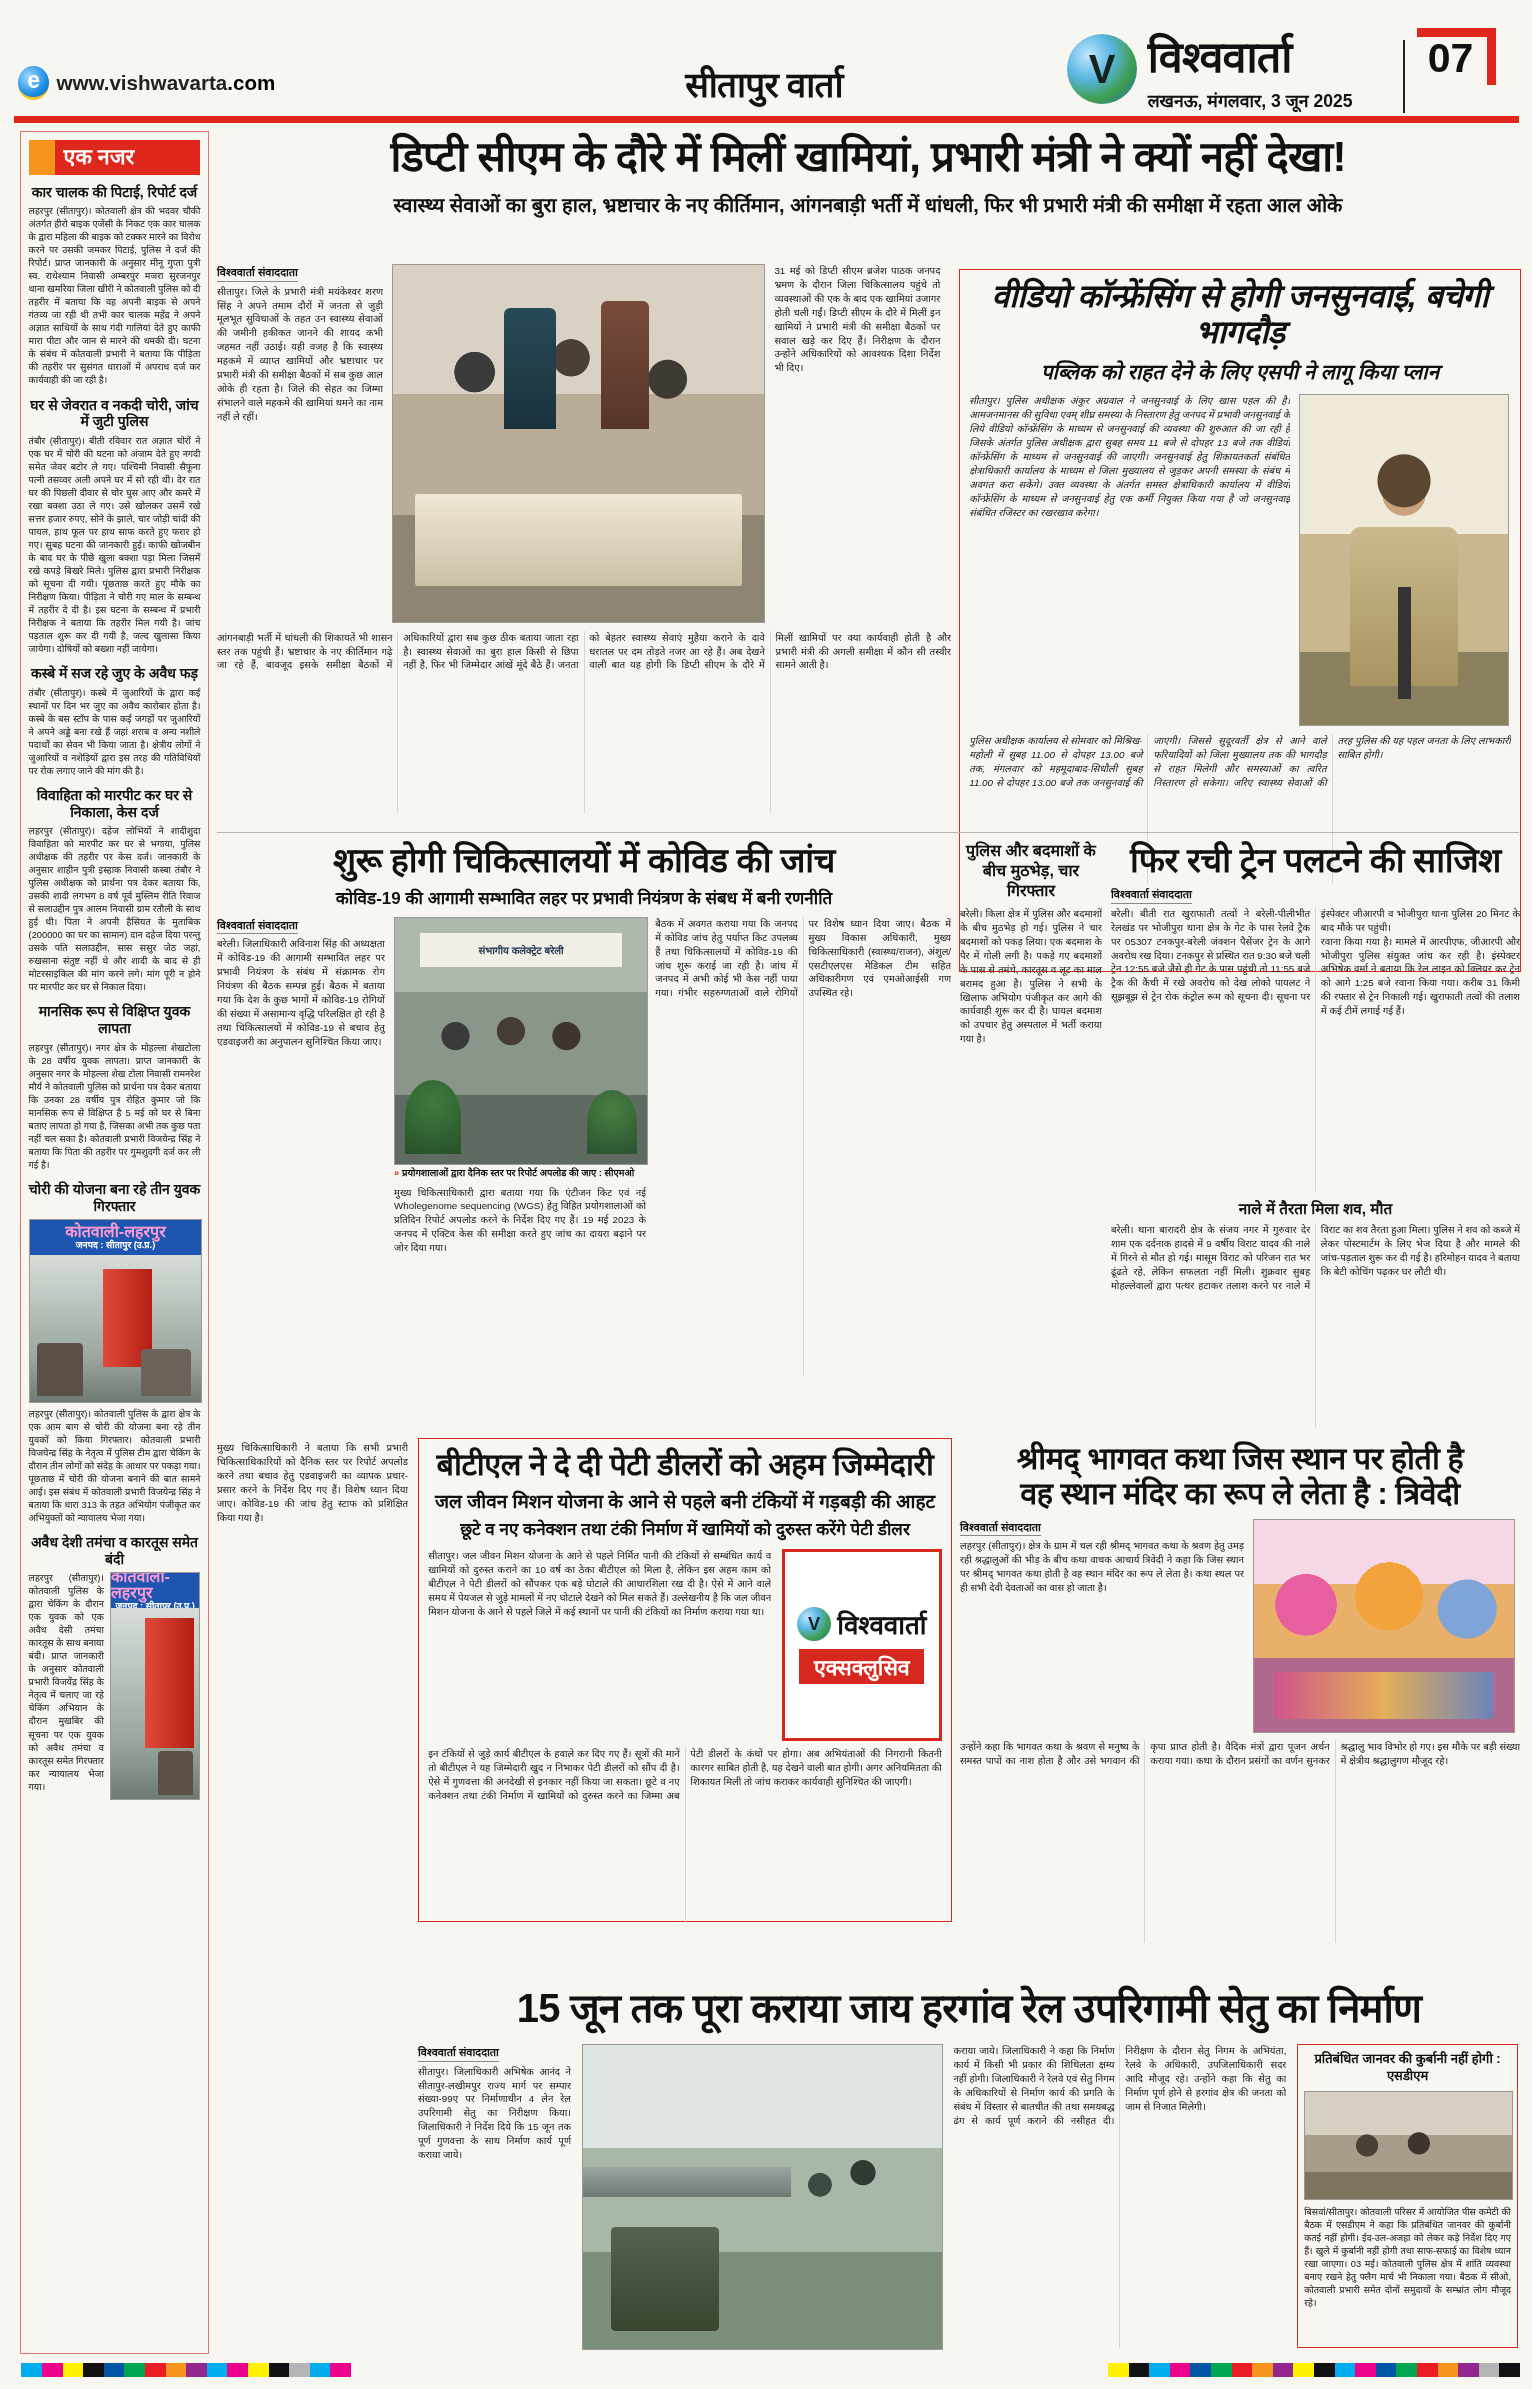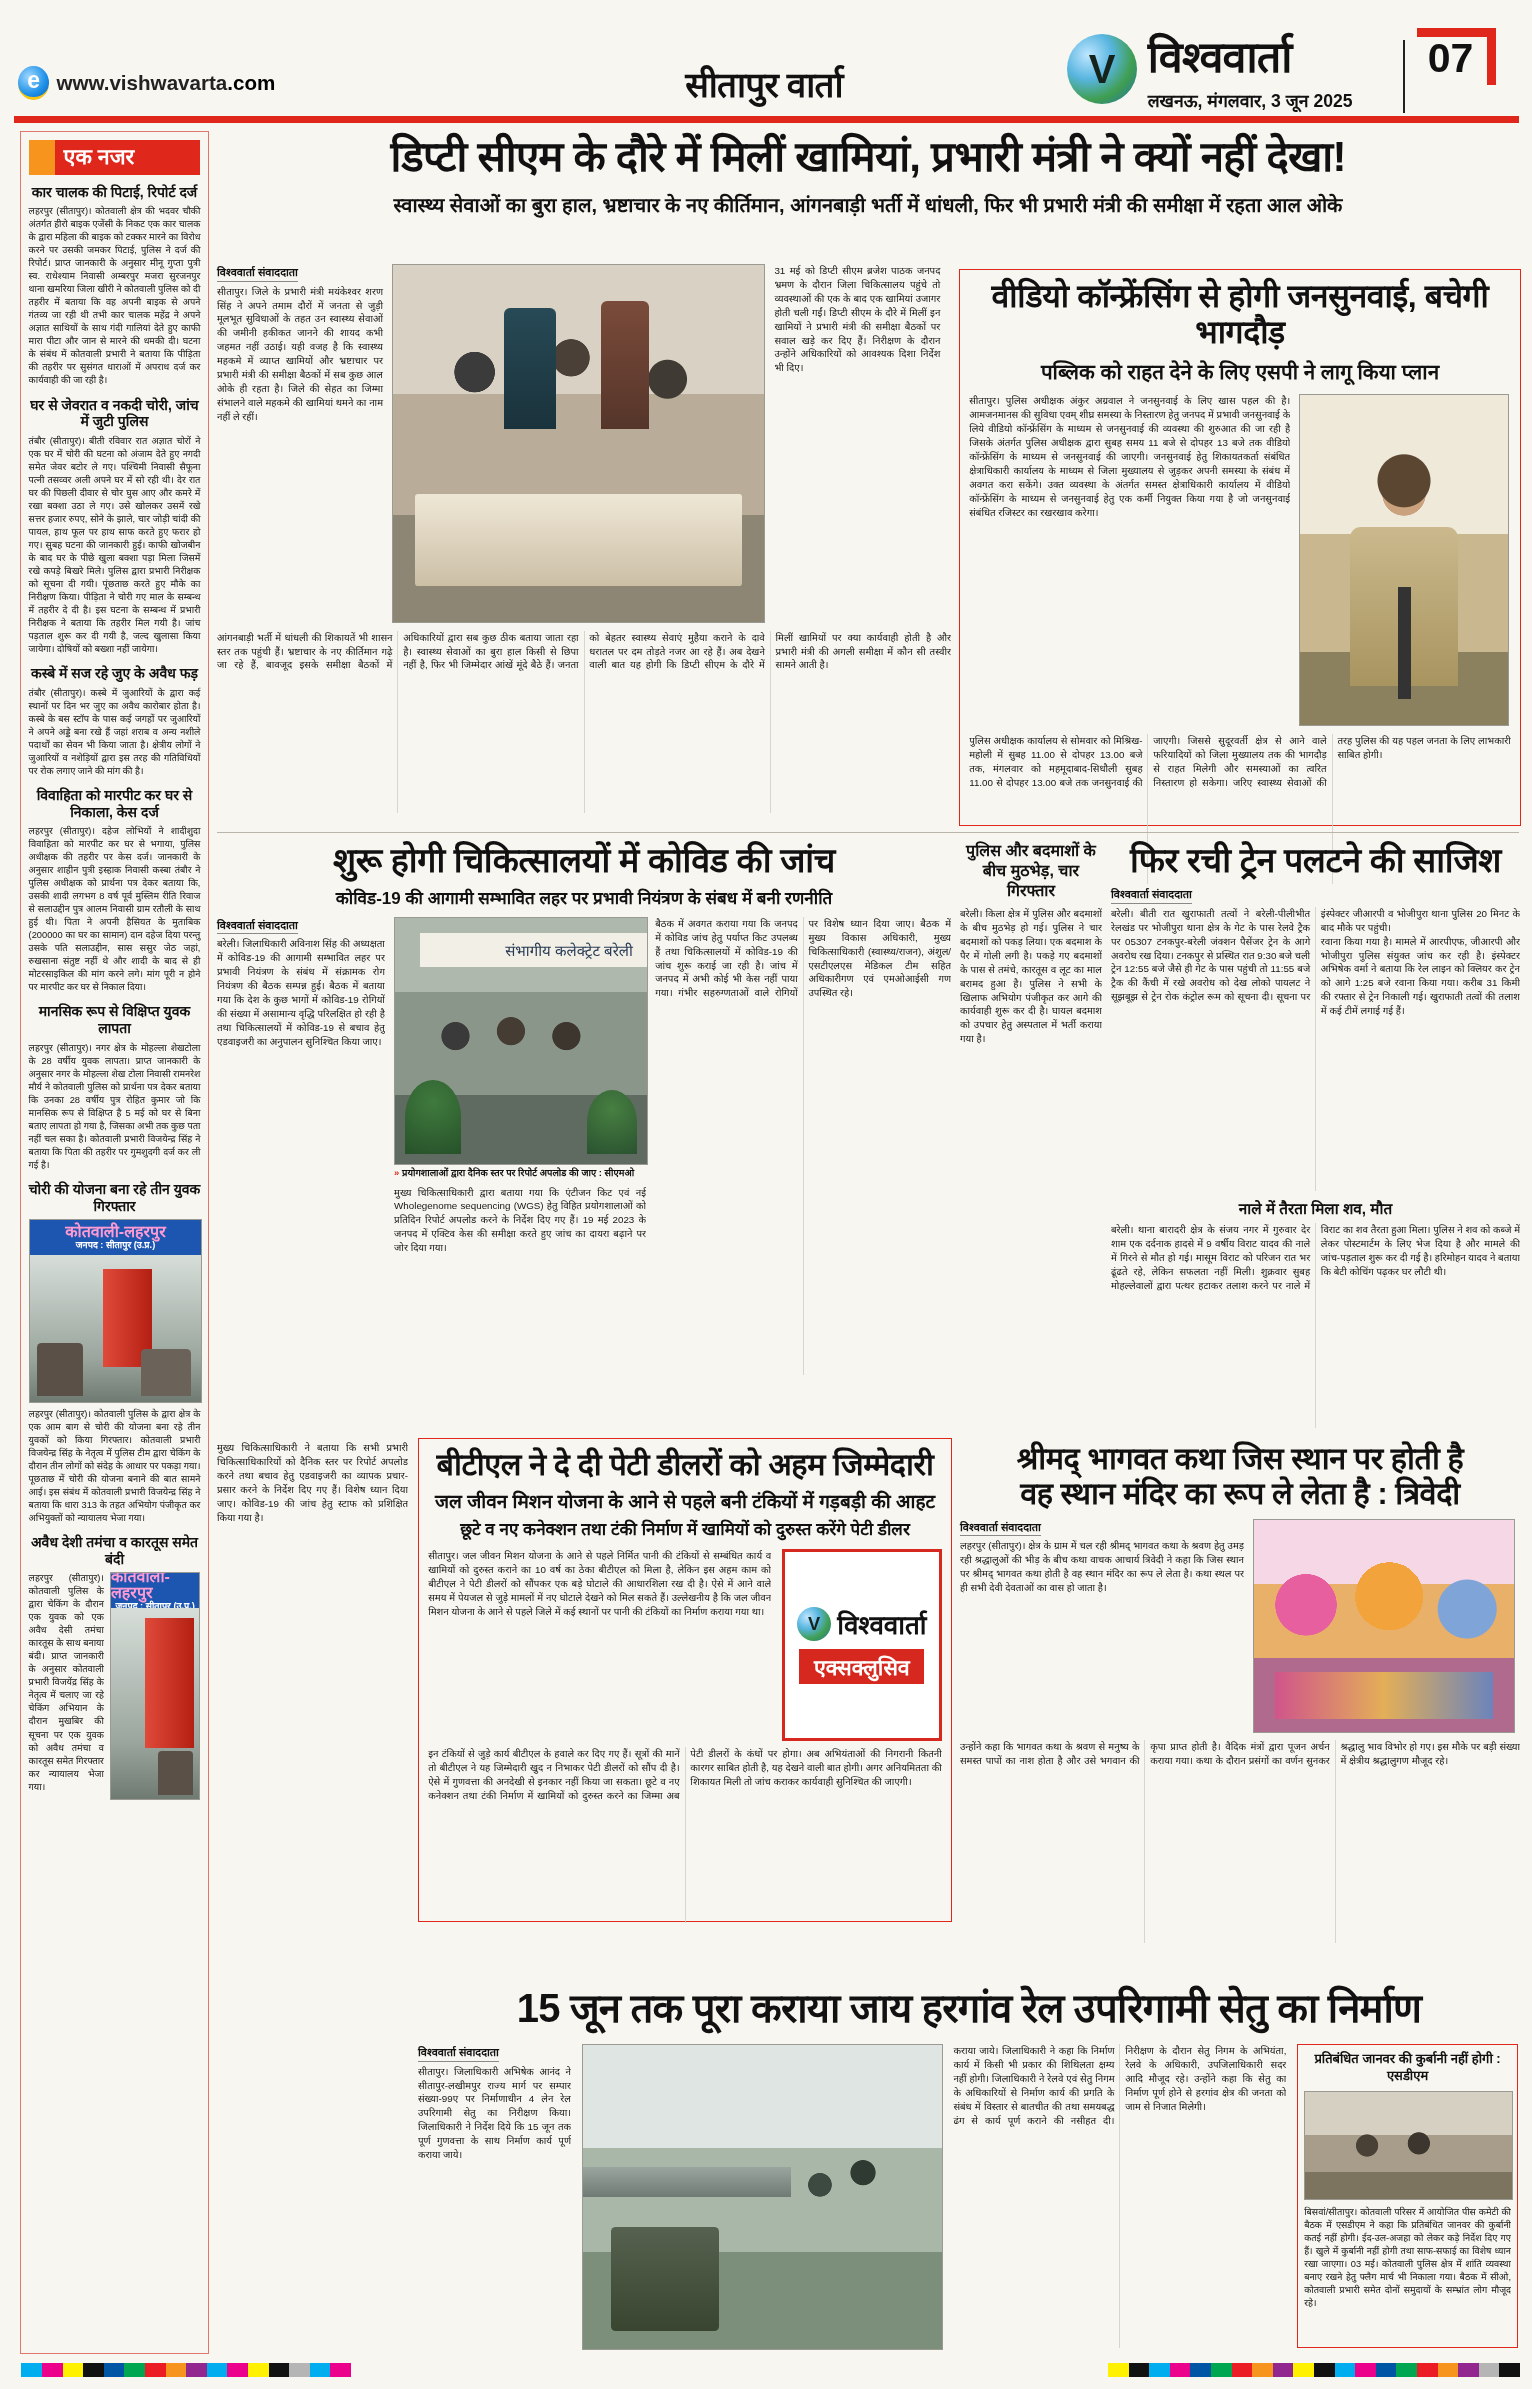--- a/index.html
+++ b/index.html
@@ -162,21 +162,21 @@
       </div>
       <div style="width:166px;">
         <p class="body-txt">31 मई को डिप्टी सीएम ब्रजेश पाठक जनपद भ्रमण के दौरान जिला चिकित्सालय पहुंचे तो व्यवस्थाओं की एक के बाद एक खामियां उजागर होती चली गईं। डिप्टी सीएम के दौरे में मिलीं इन खामियों ने प्रभारी मंत्री की समीक्षा बैठकों पर सवाल खड़े कर दिए हैं। निरीक्षण के दौरान उन्होंने अधिकारियों को आवश्यक दिशा निर्देश भी दिए।</p>
       </div>
     </div>
     <div class="cols4" style="margin-top:7.6px;height:182px;overflow:hidden;">
       <p class="body-txt">आंगनबाड़ी भर्ती में धांधली की शिकायतें भी शासन स्तर तक पहुंची हैं। भ्रष्टाचार के नए कीर्तिमान गढ़े जा रहे हैं, बावजूद इसके समीक्षा बैठकों में अधिकारियों द्वारा सब कुछ ठीक बताया जाता रहा है। स्वास्थ्य सेवाओं का बुरा हाल किसी से छिपा नहीं है, फिर भी जिम्मेदार आंखें मूंदे बैठे हैं। जनता को बेहतर स्वास्थ्य सेवाएं मुहैया कराने के दावे धरातल पर दम तोड़ते नजर आ रहे हैं। अब देखने वाली बात यह होगी कि डिप्टी सीएम के दौरे में मिलीं खामियों पर क्या कार्यवाही होती है और प्रभारी मंत्री की अगली समीक्षा में कौन सी तस्वीर सामने आती है।</p>
     </div>
   </div>
 
-  <div class="abs redbox" style="left:959px;top:269px;width:562px;height:557px;">
+  <div class="abs redbox" style="left:959px;top:269px;width:562px;height:703px;font-style:italic;">
     <h2 class="h2-big">वीडियो कॉन्फ्रेंसिंग से होगी जनसुनवाई, बचेगी भागदौड़</h2>
     <p class="sub-mid" style="font-size:20.6px;">पब्लिक को राहत देने के लिए एसपी ने लागू किया प्लान</p>
     <div style="display:flex;gap:9.2px;margin-top:9.2px;">
       <p class="body-txt" style="width:321px;height:330px;overflow:hidden;">सीतापुर। पुलिस अधीक्षक अंकुर अग्रवाल ने जनसुनवाई के लिए खास पहल की है। आमजनमानस की सुविधा एवम् शीघ्र समस्या के निस्तारण हेतु जनपद में प्रभावी जनसुनवाई के लिये वीडियो कॉन्फ्रेंसिंग के माध्यम से जनसुनवाई की व्यवस्था की शुरुआत की जा रही है जिसके अंतर्गत पुलिस अधीक्षक द्वारा सुबह समय 11 बजे से दोपहर 13 बजे तक वीडियो कॉन्फ्रेंसिंग के माध्यम से जनसुनवाई की जाएगी। जनसुनवाई हेतु शिकायतकर्ता संबंधित क्षेत्राधिकारी कार्यालय के माध्यम से जिला मुख्यालय से जुड़कर अपनी समस्या के संबंध में अवगत करा सकेंगे। उक्त व्यवस्था के अंतर्गत समस्त क्षेत्राधिकारी कार्यालय में वीडियो कॉन्फ्रेंसिंग के माध्यम से जनसुनवाई हेतु एक कर्मी नियुक्त किया गया है जो जनसुनवाई संबंधित रजिस्टर का रखरखाव करेगा।</p>
       <div class="photo" style="width:208px;height:330px;background:
           radial-gradient(circle at 50% 26%,#5b4632 0 26px,transparent 27px),
           radial-gradient(circle at 50% 30%,#caa27e 0 21.4px,transparent 22px),
           linear-gradient(180deg,#efe9da 0 42%,#c9b88f 42% 78%,#8c815f 78%);">
         <div style="position:absolute;left:24%;top:40%;width:52%;height:48%;background:linear-gradient(180deg,#cbb98d,#a8945f);border-radius:10.7px 10.7px 0 0;"></div>
         <div style="position:absolute;left:47%;top:58%;width:6%;height:34%;background:#333;"></div>
@@ -196,21 +196,21 @@
       <div style="width:168px;">
         <span class="byline">विश्ववार्ता संवाददाता</span>
         <p class="body-txt" style="height:427px;overflow:hidden;">बरेली। जिलाधिकारी अविनाश सिंह की अध्यक्षता में कोविड-19 की आगामी सम्भावित लहर पर प्रभावी नियंत्रण के संबंध में संक्रामक रोग नियंत्रण की बैठक सम्पन्न हुई। बैठक में बताया गया कि देश के कुछ भागों में कोविड-19 रोगियों की संख्या में असामान्य वृद्धि परिलक्षित हो रही है तथा चिकित्सालयों में कोविड-19 से बचाव हेतु एडवाइजरी का अनुपालन सुनिश्चित किया जाए।</p>
       </div>
       <div style="width:252px;">
         <div class="photo" style="width:100%;height:246px;background:
             radial-gradient(circle at 24% 48%,#3a3a3a 0 13.7px,transparent 14.5px),
             radial-gradient(circle at 46% 46%,#453c33 0 13.7px,transparent 14.5px),
             radial-gradient(circle at 68% 48%,#3c362f 0 13.7px,transparent 14.5px),
             linear-gradient(180deg,#aeb8ad 0 30%,#8a968a 30% 72%,#5f6b60 72%);">
-          <div style="position:absolute;left:10%;top:6%;width:80%;height:14%;background:#f2efe6;display:flex;align-items:center;justify-content:center;font-weight:normal;font-size:15px;color:#273b55;padding-left:48px;">संभागीय कलेक्ट्रेट बरेली</div>
+          <div style="position:absolute;left:10%;top:6%;width:80%;height:14%;background:#f2efe6;display:flex;align-items:center;justify-content:center;font-weight:bold;font-size:10px;color:#273b55;">संभागीय कलेक्ट्रेट बरेली</div>
           <div style="position:absolute;left:4%;bottom:4%;width:22%;height:30%;background:radial-gradient(circle at 50% 30%,#3f7a3d,#27512a);border-radius:50% 50% 0 0;"></div>
           <div style="position:absolute;right:4%;bottom:4%;width:20%;height:26%;background:radial-gradient(circle at 50% 30%,#477f41,#2a5230);border-radius:50% 50% 0 0;"></div>
         </div>
         <p class="caption"><span class="cap-mark">»</span> <span>प्रयोगशालाओं द्वारा दैनिक स्तर पर रिपोर्ट अपलोड की जाए : सीएमओ</span></p>
         <p class="body-txt" style="margin-top:6.1px;height:150px;overflow:hidden;">मुख्य चिकित्साधिकारी द्वारा बताया गया कि एंटीजन किट एवं नई Wholegenome sequencing (WGS) हेतु विहित प्रयोगशालाओं को प्रतिदिन रिपोर्ट अपलोड करने के निर्देश दिए गए हैं। 19 मई 2023 के जनपद में एक्टिव केस की समीक्षा करते हुए जांच का दायरा बढ़ाने पर जोर दिया गया।</p>
       </div>
       <div class="cols2" style="width:296px;height:458px;overflow:hidden;">
         <p class="body-txt">बैठक में अवगत कराया गया कि जनपद में कोविड जांच हेतु पर्याप्त किट उपलब्ध हैं तथा चिकित्सालयों में कोविड-19 की जांच शुरू कराई जा रही है। जांच में जनपद में अभी कोई भी केस नहीं पाया गया। गंभीर सहरुग्णताओं वाले रोगियों पर विशेष ध्यान दिया जाए। बैठक में मुख्य विकास अधिकारी, मुख्य चिकित्साधिकारी (स्वास्थ्य/राजन), अंशुल/एसटीएलएस मेडिकल टीम सहित अधिकारीगण एवं एमओआईसी गण उपस्थित रहे।</p>
       </div>
     </div>

